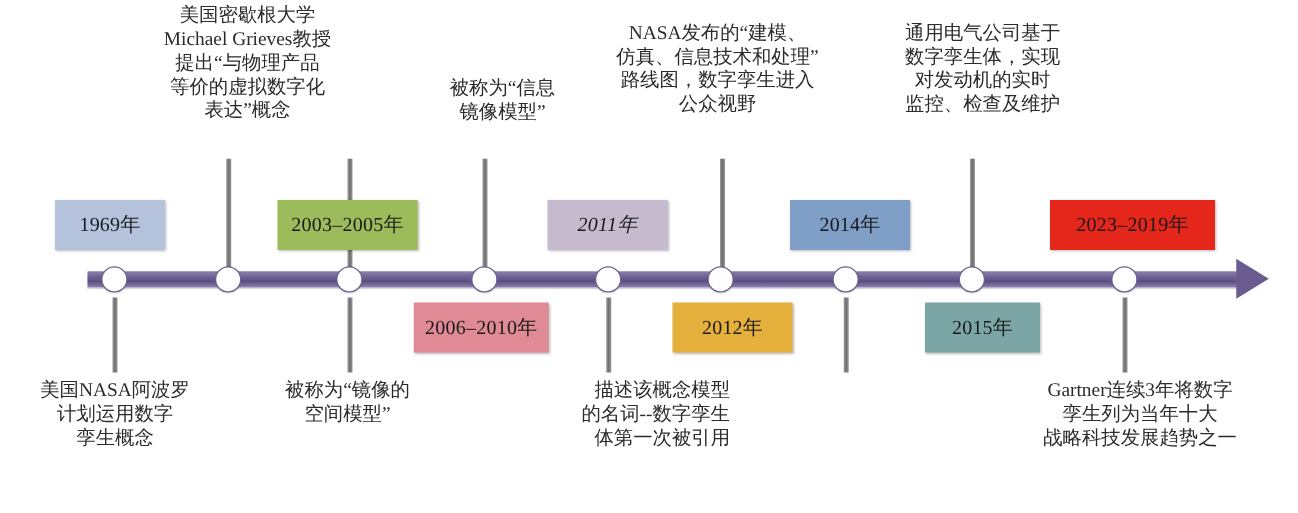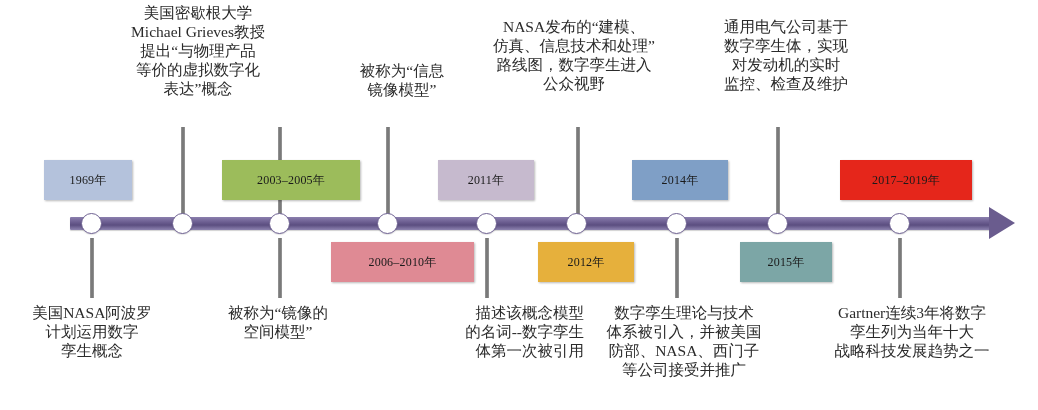--- a/index.html
+++ b/index.html
@@ -41,21 +41,21 @@
   .stem{
     position:absolute;
     width:4px;
     background:linear-gradient(to right,#9a9a9a,#6f6f6f,#9a9a9a);
   }
 
   
   .chip{
     position:absolute;
     display:flex;align-items:center;justify-content:center;
-    font-size:12px;
+    font-size:16px;
     letter-spacing:.2px;
     white-space:nowrap;
     color:#1a1a1a;
     box-shadow:1px 1px 2px rgba(0,0,0,.28);
   }
 
   
   .caption{
     position:absolute;
     text-align:center;
@@ -90,27 +90,27 @@
 公众视野</div>
 
   <div class="stem" style="left:181px;top:127px;height:88px;"></div>
   <div class="stem" style="left:278px;top:127px;height:88px;"></div>
   <div class="stem" style="left:386px;top:127px;height:88px;"></div>
   <div class="stem" style="left:576px;top:127px;height:88px;"></div>
   <div class="stem" style="left:776px;top:127px;height:88px;"></div>
 
   <div class="chip" style="left:44px;top:160px;width:88px;height:40px;background:#b4c2dc;">1969年</div>
 
-  <div class="chip" style="left:222px;top:160px;width:138px;height:40px;background:#9cbc5b;">2003–2005年</div>
+  <div class="chip" style="left:222px;top:160px;width:112px;height:40px;background:#9cbc5b;">2003–2005年</div>
 
-  <div class="chip" style="left:438px;top:160px;width:96px;height:40px;background:#c6bace;">2011年</div>
+  <div class="chip" style="left:438px;top:160px;width:96px;height:40px;background:#c6bace;font-style:italic;">2011年</div>
 
   <div class="chip" style="left:632px;top:160px;width:96px;height:40px;background:#7f9fc6;">2014年</div>
 
-  <div class="chip" style="left:840px;top:160px;width:132px;height:40px;background:#e5261b;">2017–2019年</div>
+  <div class="chip" style="left:840px;top:160px;width:132px;height:40px;background:#e5261b;">2023–2019年</div>
 
   <div class="axis-bar" style="left:70px;top:217px;width:922px;"></div>
   <div class="axis-arrow" style="left:989px;top:207px;"></div>
 
   <div class="node" style="left:81px;top:213px;"></div>
   <div class="node" style="left:172px;top:213px;"></div>
   <div class="node" style="left:269px;top:213px;"></div>
   <div class="node" style="left:377px;top:213px;"></div>
   <div class="node" style="left:476px;top:213px;"></div>
   <div class="node" style="left:566px;top:213px;"></div>
@@ -118,39 +118,35 @@
   <div class="node" style="left:767px;top:213px;"></div>
   <div class="node" style="left:889px;top:213px;"></div>
 
   <div class="stem" style="left:90px;top:238px;height:60px;"></div>
   <div class="stem" style="left:278px;top:238px;height:60px;"></div>
   <div class="stem" style="left:485px;top:238px;height:60px;"></div>
   <div class="stem" style="left:675px;top:238px;height:60px;"></div>
   <div class="stem" style="left:898px;top:238px;height:60px;"></div>
 
 
-  <div class="chip" style="left:331px;top:242px;width:143px;height:40px;background:#df8a94;">2006–2010年</div>
+  <div class="chip" style="left:331px;top:242px;width:108px;height:40px;background:#df8a94;">2006–2010年</div>
 
   <div class="chip" style="left:538px;top:242px;width:96px;height:40px;background:#e6b03c;">2012年</div>
 
   <div class="chip" style="left:740px;top:242px;width:92px;height:40px;background:#7ca6a6;">2015年</div>
 
   <div class="caption" style="left:6px;top:304px;width:172px;">美国NASA阿波罗
 计划运用数字
 孪生概念</div>
 
   <div class="caption" style="left:192px;top:304px;width:172px;">被称为“镜像的
 空间模型”</div>
 
   <div class="caption" style="left:404px;top:304px;width:180px;text-align:right;">描述该概念模型
 的名词--数字孪生
 体第一次被引用</div>
 
-  <div class="caption" style="left:578px;top:304px;width:212px;">数字孪生理论与技术
-体系被引入，并被美国
-防部、NASA、西门子
-等公司接受并推广</div>
 
   <div class="caption" style="left:798px;top:304px;width:228px;">Gartner连续3年将数字
 孪生列为当年十大
 战略科技发展趋势之一</div>
 
 </div>
 
 </body></html>

